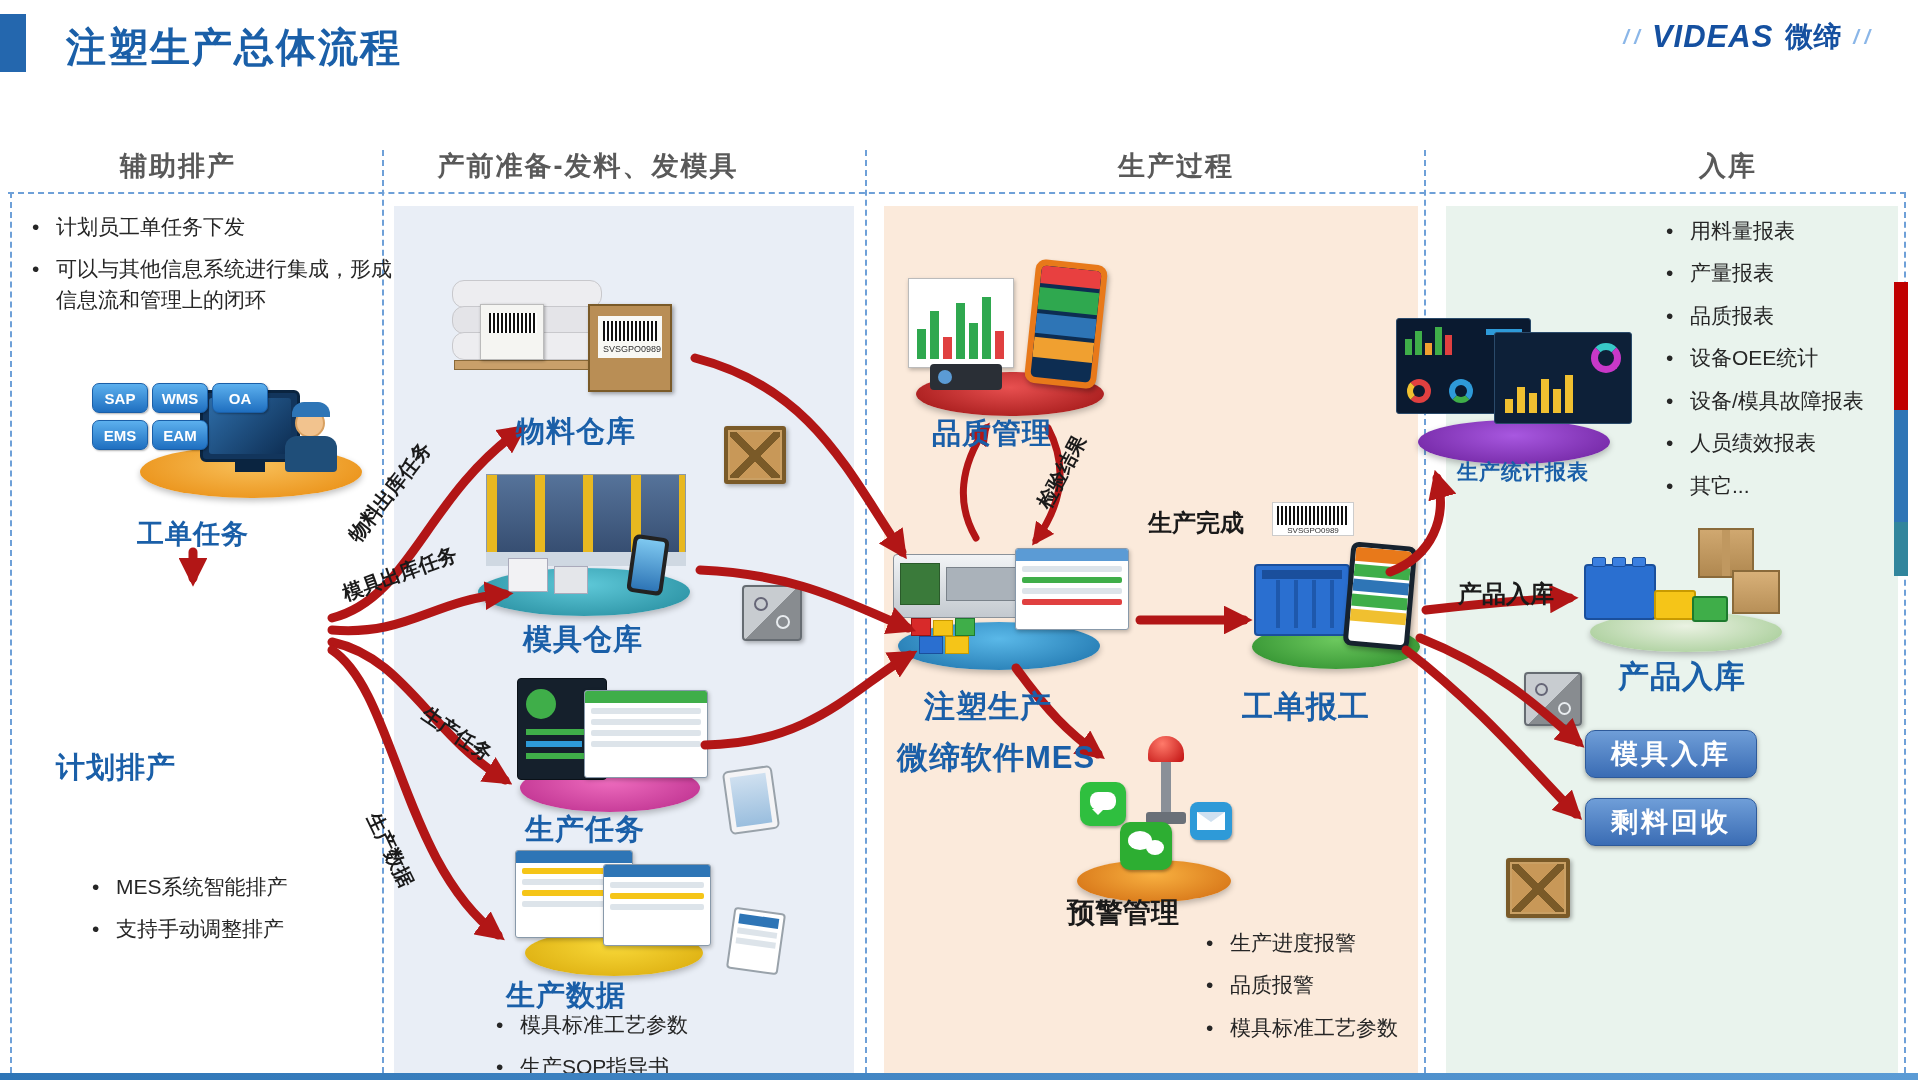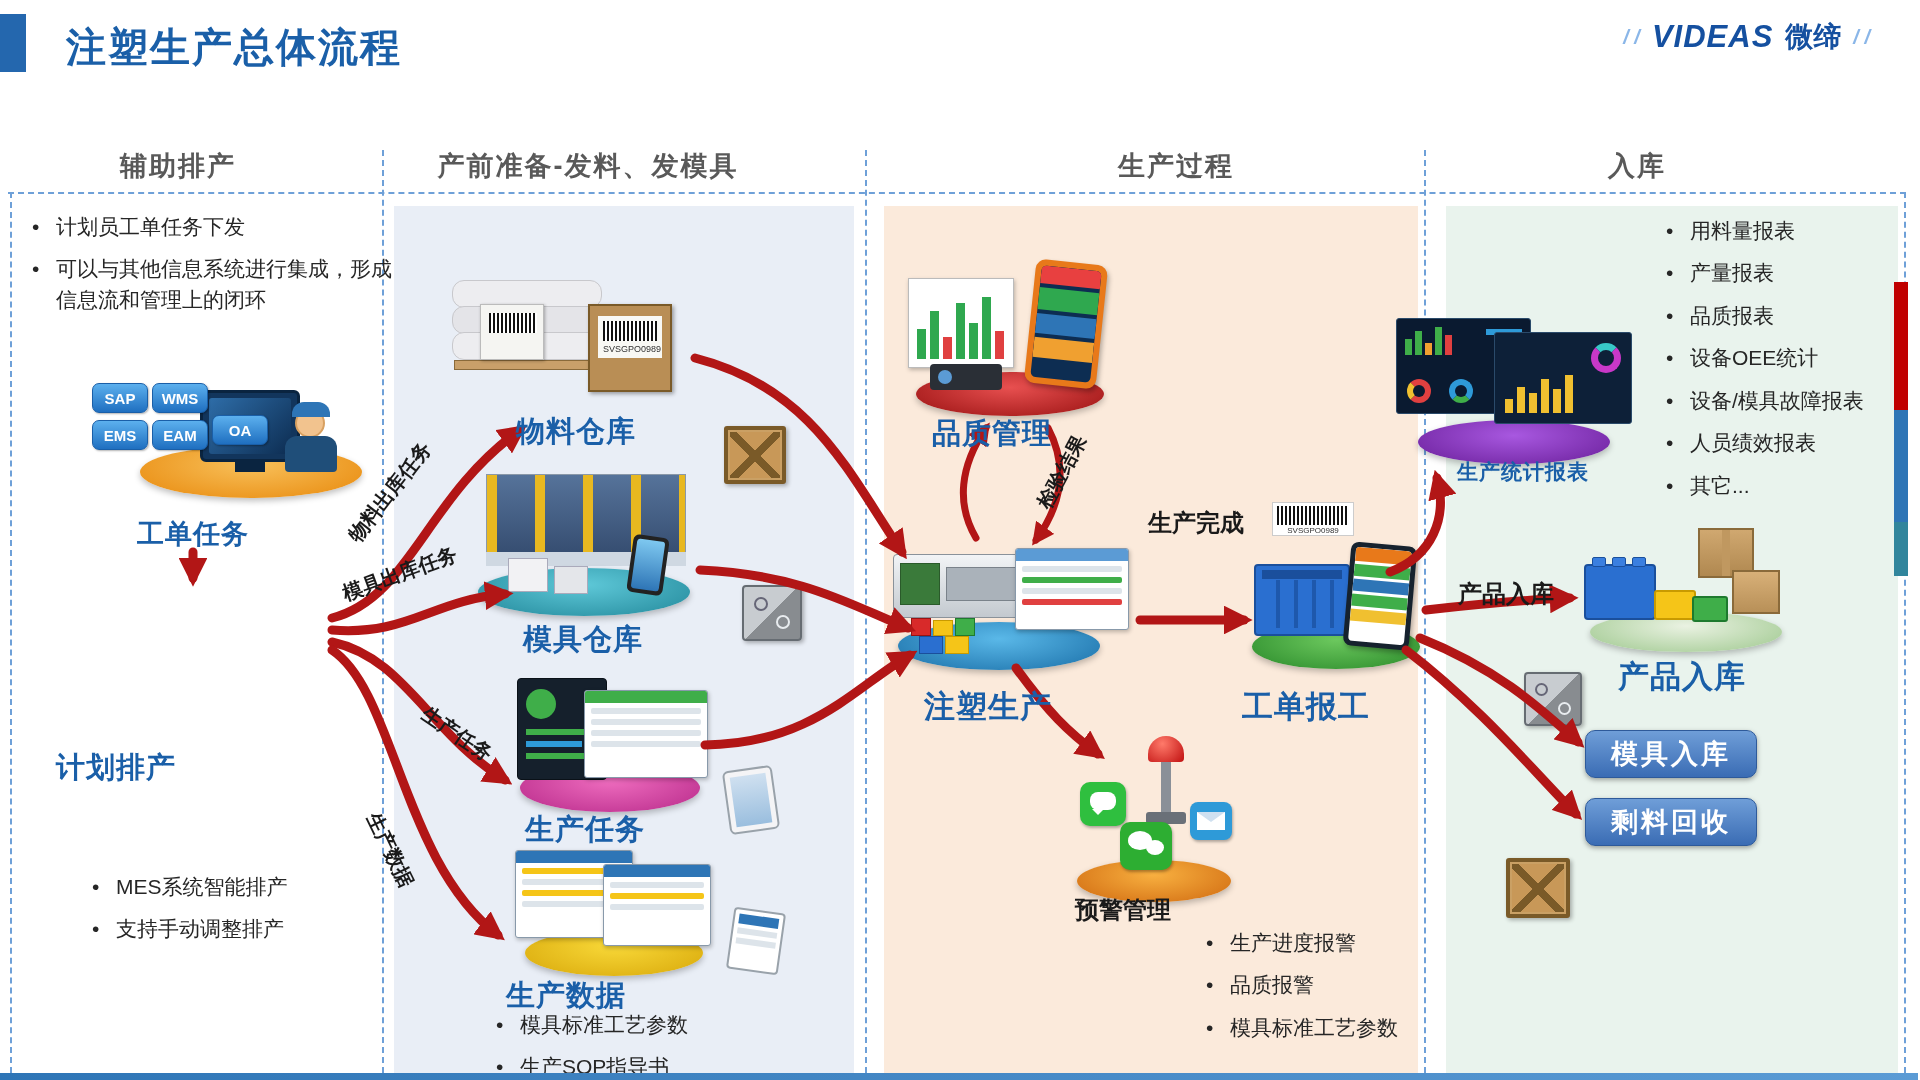--- a/index.html
+++ b/index.html
@@ -53,41 +53,41 @@
   <div class="abs" style="right:48px;top:18px;display:flex;align-items:center;gap:12px;z-index:8;">
     <span style="color:#8ab6e8;font-style:italic;font-weight:bold;font-size:20px;">/ /</span>
     <span style="color:#1550a0;font-style:italic;font-weight:bold;font-size:31px;letter-spacing:1px;">VIDEAS</span>
     <span style="color:#1550a0;font-weight:bold;font-size:28px;">微缔</span>
     <span style="color:#8ab6e8;font-style:italic;font-weight:bold;font-size:20px;">/ /</span>
   </div>
 
   <div class="col-header" style="left:178px;top:148px;">辅助排产</div>
   <div class="col-header" style="left:588px;top:148px;">产前准备-发料、发模具</div>
   <div class="col-header" style="left:1176px;top:148px;">生产过程</div>
-  <div class="col-header" style="left:1637px;top:148px;">入库</div>
+  <div class="col-header" style="left:1728px;top:148px;">入库</div>
 
   <ul class="bullets" style="left:28px;top:212px;width:368px;">
     <li>计划员工单任务下发</li>
     <li>可以与其他信息系统进行集成，形成信息流和管理上的闭环</li>
   </ul>
 
   <div class="abs" style="left:130px;top:390px;width:240px;height:112px;z-index:2;">
     <div class="platform" style="left:10px;top:56px;width:222px;height:52px;background:radial-gradient(ellipse at 50% 35%,#f8c05a,#e8890c);"></div>
     <div class="abs" style="left:70px;top:0;width:100px;height:72px;background:#12355c;border:3px solid #0a2440;border-radius:6px;">
       <div style="position:absolute;left:6px;top:5px;right:6px;bottom:5px;background:linear-gradient(135deg,#2e6da8,#0d2d52);border-radius:3px;"></div>
     </div>
     <div style="position:absolute;left:105px;top:72px;width:30px;height:10px;background:#0a2440;"></div>
     <div class="abs" style="left:162px;top:12px;width:38px;height:15px;border-radius:12px 12px 0 0;background:#2e75b6;z-index:2;"></div>
     <div class="abs" style="left:165px;top:18px;width:30px;height:30px;border-radius:50%;background:#f2c38e;border:2px solid #d8a060;"></div>
     <div style="position:absolute;left:155px;top:46px;width:52px;height:36px;border-radius:12px 12px 4px 4px;background:#1f4e79;"></div>
   </div>
 
   <div class="chip" style="left:92px;top:383px;">SAP</div>
   <div class="chip" style="left:152px;top:383px;">WMS</div>
-  <div class="chip" style="left:212px;top:383px;margin-top:32px;">OA</div>
+  <div class="chip" style="left:212px;top:383px;">OA</div>
   <div class="chip" style="left:92px;top:420px;">EMS</div>
   <div class="chip" style="left:152px;top:420px;">EAM</div>
 
   <div class="node-label" style="left:193px;top:516px;font-size:27px;">工单任务</div>
 
 
   <div class="node-label" style="left:116px;top:748px;font-size:29px;">计划排产</div>
 
   <ul class="bullets" style="left:88px;top:872px;width:300px;">
     <li>MES系统智能排产</li>
@@ -228,20 +228,21 @@
     </div>
     <div class="abs" style="left:18px;top:78px;width:70px;height:40px;">
       <div style="position:absolute;left:0;top:0;width:20px;height:18px;background:#d82a2a;border:1px solid #9a1212;"></div>
       <div style="position:absolute;left:22px;top:2px;width:20px;height:16px;background:#f5c518;border:1px solid #c89a00;"></div>
       <div style="position:absolute;left:44px;top:0;width:20px;height:18px;background:#3fae49;border:1px solid #1e7a2e;"></div>
       <div style="position:absolute;left:8px;top:18px;width:24px;height:18px;background:#2a6fd0;border:1px solid #1a4f9c;"></div>
       <div style="position:absolute;left:34px;top:18px;width:24px;height:18px;background:#f5c518;border:1px solid #c89a00;"></div>
     </div>
   </div>
   <div class="node-label" style="left:988px;top:686px;font-size:31px;">注塑生产</div>
+  <div class="node-label" style="left:996px;top:737px;font-size:31px;">微缔软件MES</div>
 
   <div class="black-label" style="left:1196px;top:507px;font-size:24px;">生产完成</div>
   <div class="abs" style="left:1272px;top:502px;width:82px;height:34px;background:#fff;border:1px solid #ccc;z-index:3;">
     <div class="barcode" style="position:absolute;left:4px;top:3px;right:4px;height:19px;"></div>
     <div style="position:absolute;left:0;right:0;top:23px;text-align:center;font-size:8px;color:#333;">SVSGPO0989</div>
   </div>
 
   <div class="abs" style="left:1252px;top:536px;width:175px;height:135px;z-index:2;">
     <div class="platform" style="left:0;top:88px;width:168px;height:45px;background:radial-gradient(ellipse at 50% 35%,#6cc85e,#2a8a2a);"></div>
     <div class="abs" style="left:2px;top:28px;width:96px;height:72px;background:#2a6fd0;border:2px solid #1a4f9c;border-radius:4px;">
@@ -273,21 +274,21 @@
     </div>
     <div class="abs" style="left:48px;top:86px;width:52px;height:48px;background:#2dae32;border-radius:10px;box-shadow:1px 2px 3px rgba(0,0,0,.3);">
       <div style="position:absolute;left:8px;top:9px;width:24px;height:19px;background:#fff;border-radius:50%;"></div>
       <div style="position:absolute;left:26px;top:18px;width:18px;height:15px;background:#fff;border-radius:50%;"></div>
     </div>
     <div class="abs" style="left:118px;top:66px;width:42px;height:38px;background:#2e9ad8;border-radius:8px;box-shadow:1px 2px 3px rgba(0,0,0,.3);">
       <div style="position:absolute;left:7px;top:10px;width:28px;height:18px;background:#fff;"></div>
       <div style="position:absolute;left:7px;top:10px;width:0;height:0;border-left:14px solid transparent;border-right:14px solid transparent;border-top:10px solid #cfe0f0;"></div>
     </div>
   </div>
-  <div class="black-label" style="left:1123px;top:894px;font-size:24px;">预警管理</div>
+  <div class="black-label" style="left:1123px;top:894px;font-size:28px;">预警管理</div>
 
   <ul class="bullets" style="left:1202px;top:928px;width:238px;">
     <li>生产进度报警</li>
     <li>品质报警</li>
     <li>模具标准工艺参数</li>
   </ul>
 
   <ul class="bullets" style="left:1662px;top:216px;width:250px;">
     <li>用料量报表</li>
     <li>产量报表</li>

